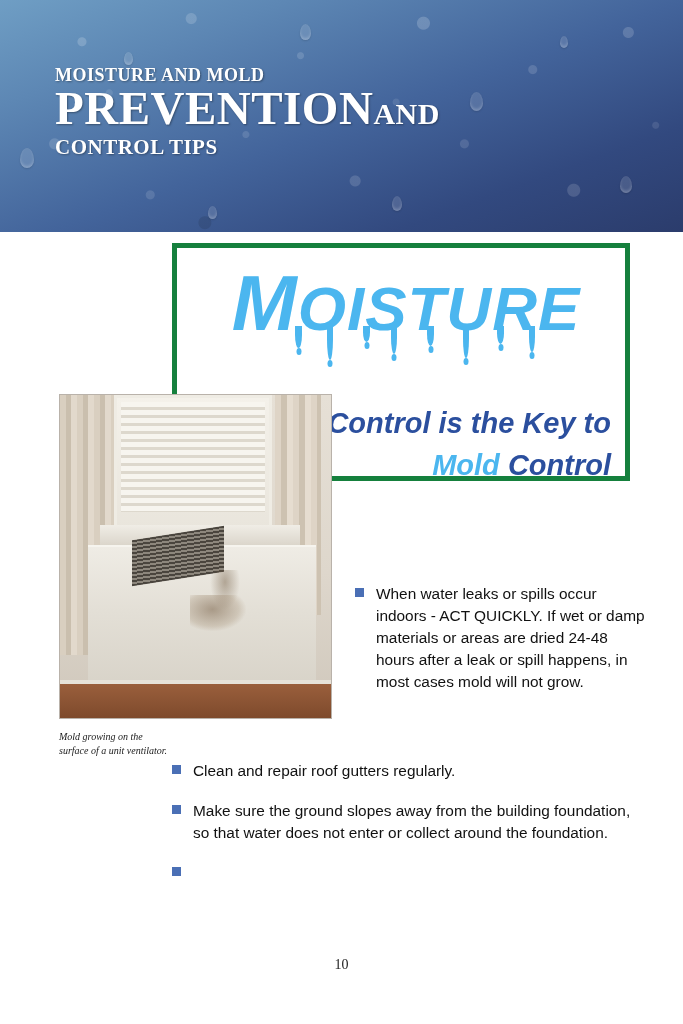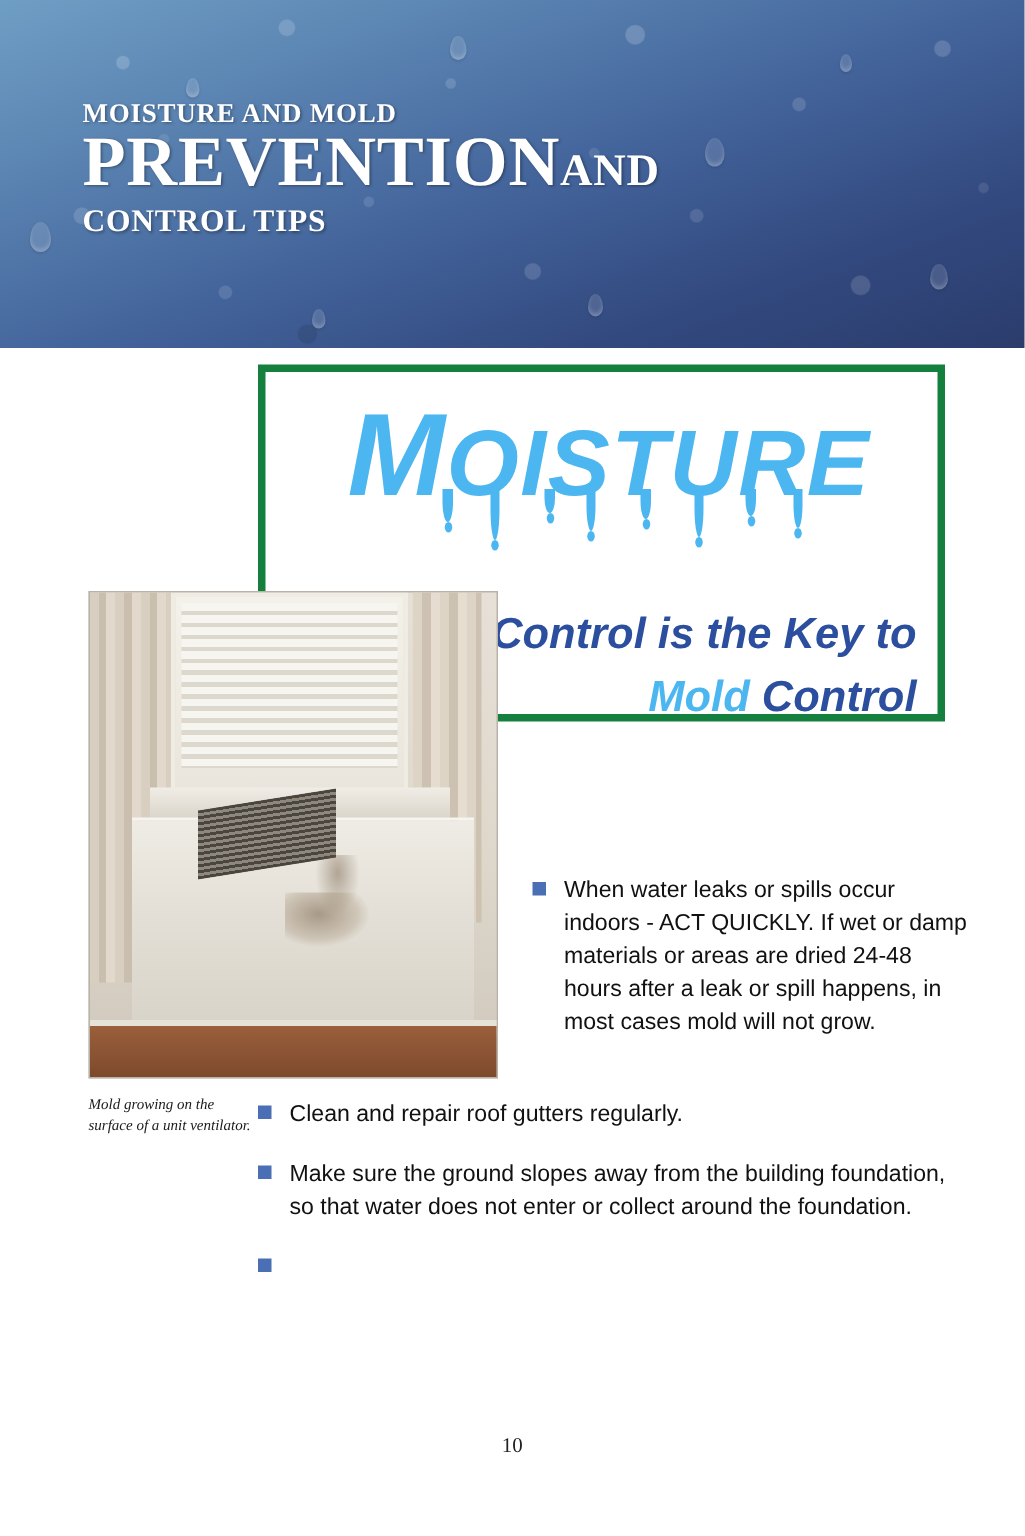--- a/index.html
+++ b/index.html
@@ -215,21 +215,21 @@
   
   .bullets-top {
     position: absolute;
     left: 355px;
     top: 583px;
     width: 290px;
   }
   .bullets-bottom {
     position: absolute;
     left: 172px;
-    top: 732px;
+    top: 760px;
     width: 470px;
   }
   .bullet {
     position: relative;
     padding-left: 21px;
     margin-bottom: 18px;
     font-size: 15.4px;
     line-height: 1.43;
     color: #111111;
   }

